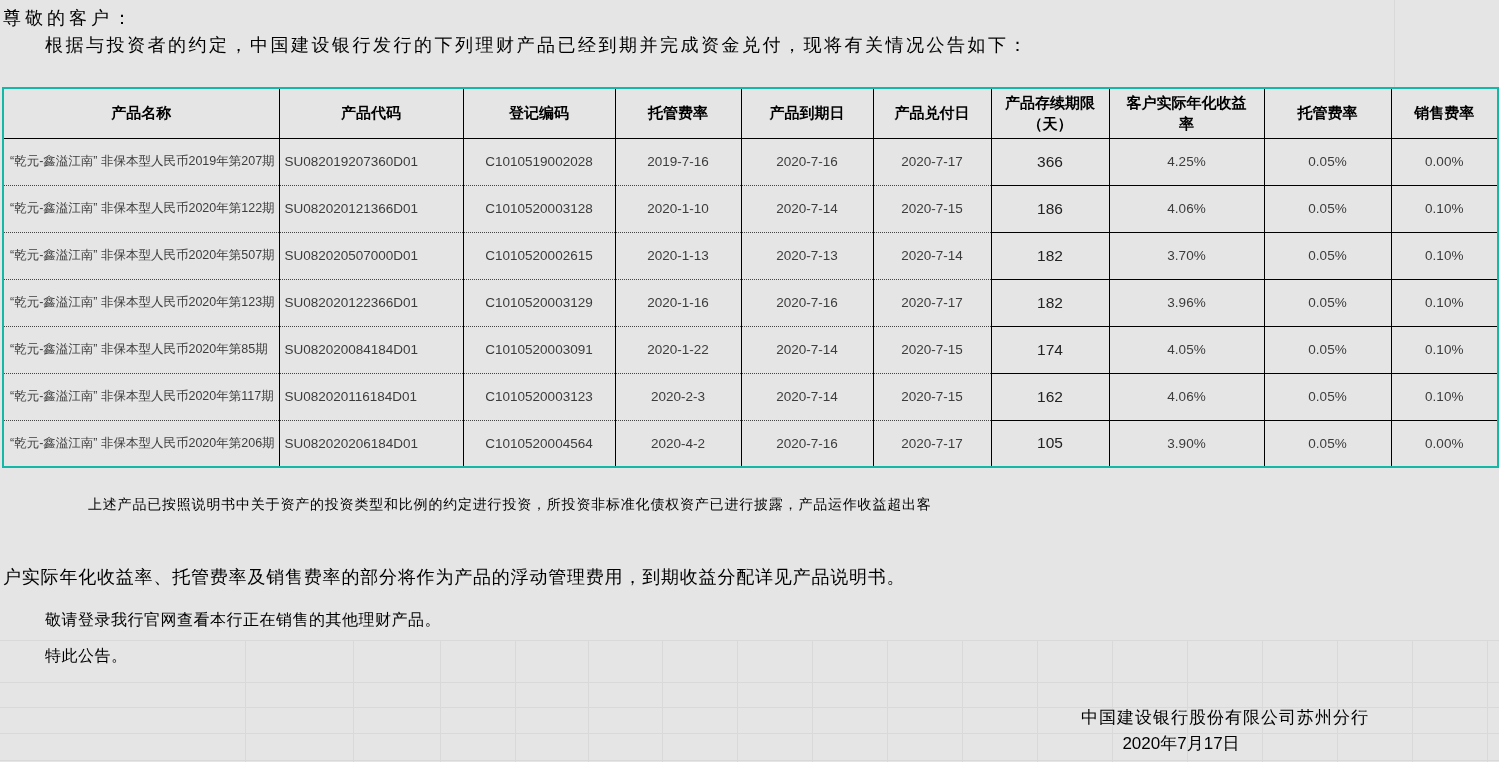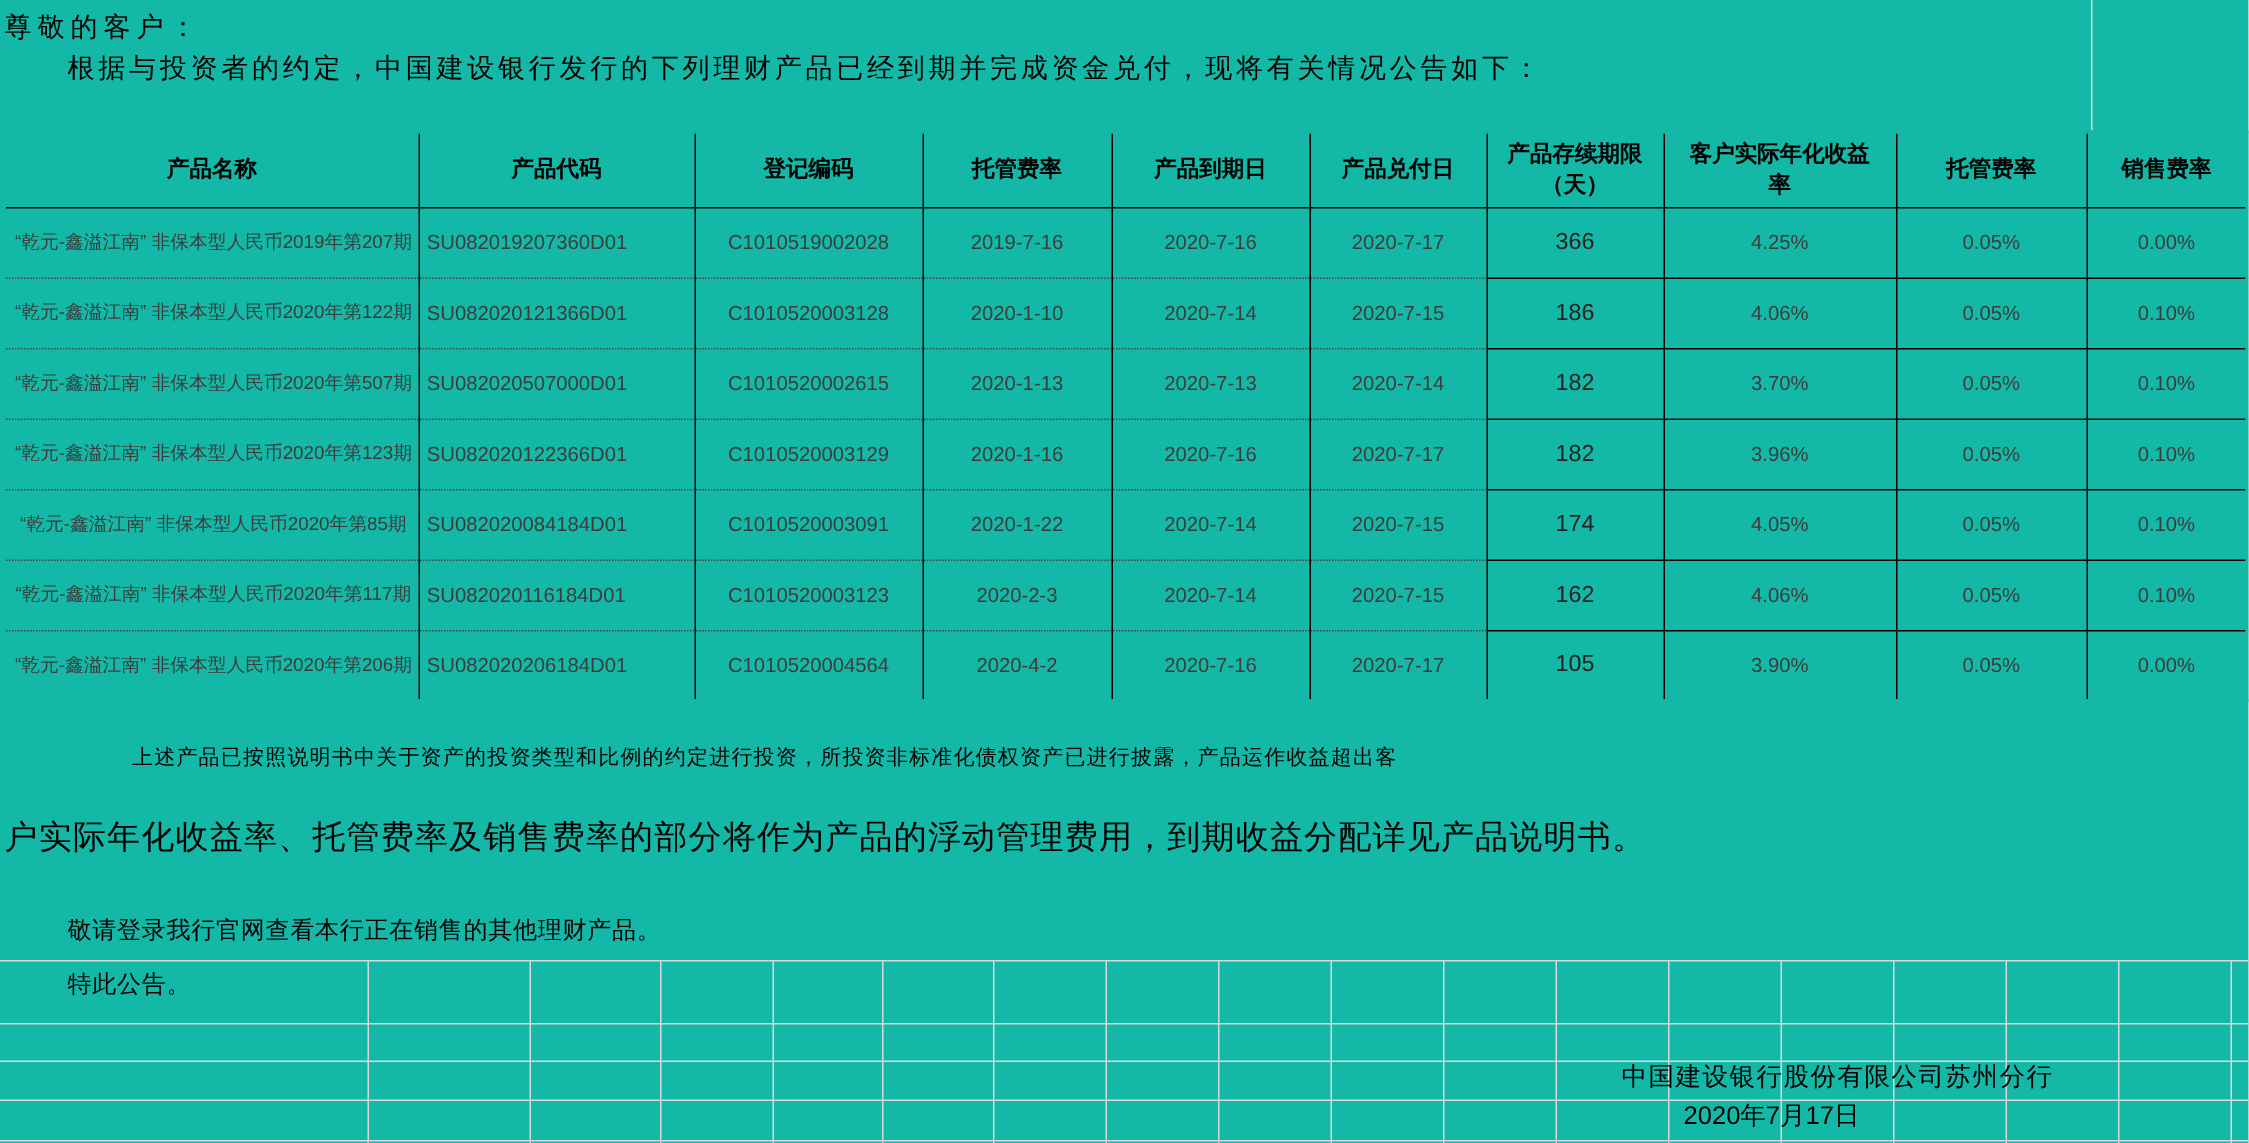--- a/index.html
+++ b/index.html
@@ -1,29 +1,29 @@
 <!DOCTYPE html>
 <html><head>
 <meta charset="utf-8">
 <style>
   * { margin:0; padding:0; box-sizing:border-box; }
   html,body { width:1499px; height:762px; background:#ffffff; overflow:hidden;
               font-family:"Liberation Sans","DejaVu Sans",sans-serif; color:#000; }
-  .page { position:relative; width:1499px; height:762px; background:#14b8a6; }
+  .page { position:relative; width:1499px; height:762px; background:#e5e5e5; }
 
   
   .gridline { position:absolute; background:#d9d9d9; }
   .gridline.v { width:1px; }
   .gridline.h { height:1px; }
 
   .txt { position:absolute; white-space:nowrap; }
   .greeting   { left:3px;  top:6px;   font-size:18px; letter-spacing:4px; }
   .intro      { left:45px; top:33px;  font-size:18px; letter-spacing:2.5px; }
   .para1      { left:88px; top:496px; font-size:14px; letter-spacing:0.8px; }
-  .para2      { left:3px;  top:543px; font-size:22px; letter-spacing:0.8px; }
+  .para2      { left:3px;  top:565px; font-size:18px; letter-spacing:0.8px; }
   .para3      { left:45px; top:610px; font-size:16px; letter-spacing:0.5px;text-align:center; }
   .para4      { left:45px; top:646px; font-size:16px; letter-spacing:0.5px; }
   .sig-company{ left:1025px; top:706px; width:400px; text-align:center; font-size:17px; letter-spacing:1px; }
   .sig-date   { left:1025px; top:732px; width:312px; text-align:center; font-size:17px; }
 
   
   table.products { position:absolute; left:2px; top:87px; width:1495px;
                    border-collapse:collapse; table-layout:fixed;
                    border:2px solid #14b8a6; }
   table.products th { border:1px solid #000; font-size:15px; font-weight:bold;
@@ -32,21 +32,21 @@
   table.products td { border-left:1px solid #000; border-right:1px solid #000;
                       height:47px; font-size:13.5px; color:#3c3c3c;
                       text-align:center; vertical-align:middle; padding:0 4px;
                       overflow:hidden; white-space:nowrap; }
   
   table.products tbody tr:not(:last-child) td { border-bottom:1px dotted #444; }
   table.products tbody tr:not(:last-child) td.c6,
   table.products tbody tr:not(:last-child) td.c7,
   table.products tbody tr:not(:last-child) td.c8,
   table.products tbody tr:not(:last-child) td.c9 { border-bottom:1px solid #000; }
-  table.products td.c0 { text-align:center; font-size:12.5px; padding-left:6px;margin-top:27px; }
+  table.products td.c0 { text-align:left; font-size:12.5px; padding-left:6px;margin-top:27px; }
   table.products td.c1 { text-align:left; padding-left:5px;margin-top:28px; }
   table.products td.c6 { font-size:15.5px; color:#222; }
 </style>
 </head>
 <body>
 
 <div class="page">
 
   <div class="gridlines">
       <div class="gridline v" style="left: 1394px; top: 0px; height: 87px;"></div>

